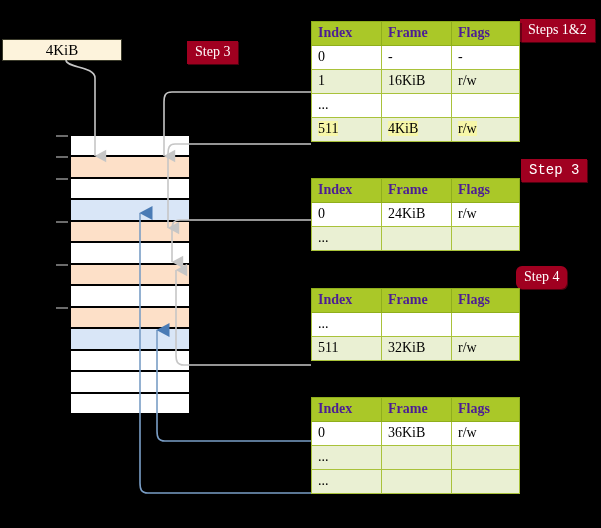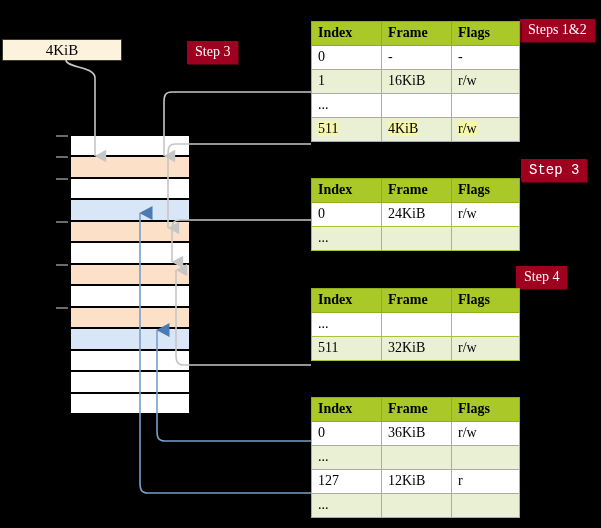--- a/index.html
+++ b/index.html
@@ -52,21 +52,21 @@
   
   .ptable{
     position:absolute;
     border-collapse:collapse;
     background:#fff;
     font-size:14px;
     box-shadow:2px 2px 0 rgba(0,0,0,.35);
   }
   .ptable th{
     background:#aac828;
-    color:#000000;
+    color:#4c1d95;
     font-weight:bold;
     text-align:left;
     padding:3px 6px 4px 6px;
     border:1px solid #8fae1c;
     font-size:14px;
     margin-left:26px;
   }
   .ptable td{
     border:1px solid #a9c23a;
     padding:2px 6px 3px 6px;
@@ -139,21 +139,21 @@
     <path d="M 311,365 L 184,365 C 177,365 176,361 176,355 L 176,270" stroke="#c6c6c6" stroke-width="1.6" fill="none" marker-end="url(#agreyup)"></path>
 
     <path d="M 311,441 L 165,441 C 158,441 157,437 157,431 L 157,330" stroke="#7a9ec6" stroke-width="1.6" fill="none" marker-end="url(#ablueup)"></path>
 
     <path d="M 311,493 L 148,493 C 141,493 140,489 140,483 L 140,213" stroke="#7a9ec6" stroke-width="1.6" fill="none" marker-end="url(#ablueup)"></path>
   </svg>
 
 <div class="badge" style="left: 187px; top: 41px;">Step 3</div>
     <div class="badge" style="left: 520px; top: 19px;">Steps 1&amp;2</div>
     <div class="badge" style="left: 521px; top: 159px; font-family: Liberation Mono, monospace;">Step 3</div>
-    <div class="badge" style="left: 516px; top: 266px;">Step 4</div>
+    <div class="badge" style="left: 516px; top: 266px; border-radius: 6px;">Step 4</div>
     <table class="ptable" style="left: 311px; top: 21px;">
       <thead>
         <tr>
           <th class="col-index">Index</th>
           <th class="col-frame">Frame</th>
           <th class="col-flags">Flags</th>
         </tr>
       </thead>
       <tbody>
         <tr>
@@ -232,25 +232,20 @@
         <tr>
           <td class="col-index">0</td>
           <td class="col-frame">36KiB</td>
           <td class="col-flags">r/w</td>
         </tr>
         <tr class="alt">
           <td class="col-index">...</td>
           <td class="col-frame"></td>
           <td class="col-flags"></td>
         </tr>
-        <tr>
-          <td class="col-index">127</td>
-          <td class="col-frame">12KiB</td>
-          <td class="col-flags">r</td>
-        </tr>
         <tr class="alt">
           <td class="col-index">...</td>
           <td class="col-frame"></td>
           <td class="col-flags"></td>
         </tr>
       </tbody>
     </table>
   </div>
 
 </body></html>

